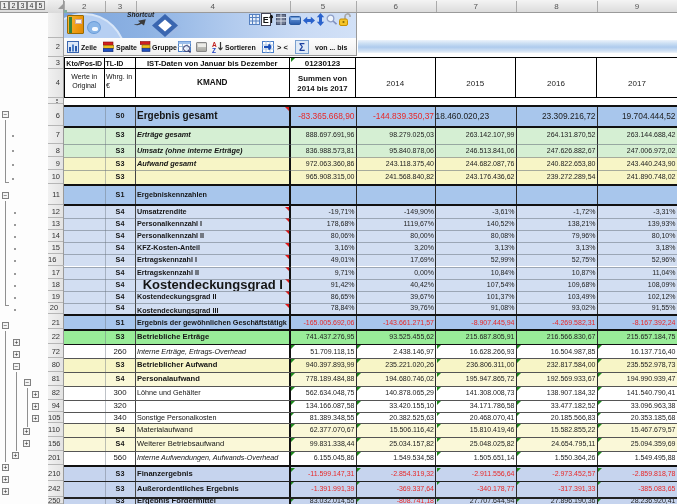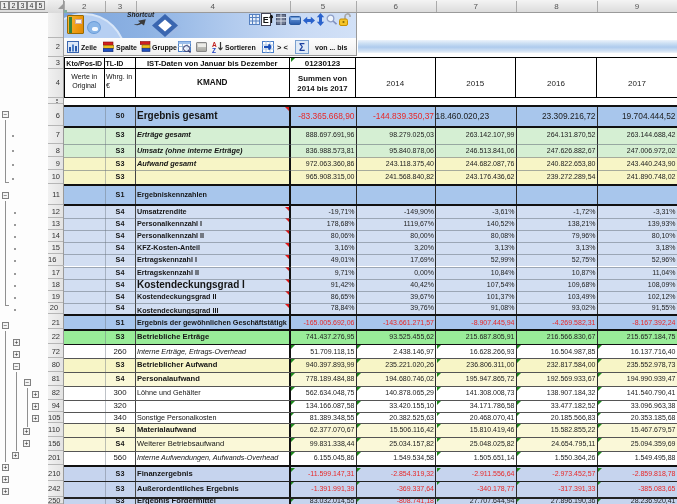--- a/index.html
+++ b/index.html
@@ -265,21 +265,21 @@
 <div class="a" style="left:64px;top:266.5px;width:613px;height:12.199999999999989px;background:#d2def2;"></div>
 <div class="a" style="left:104.5px;top:266.5px;width:31px;height:12.199999999999989px;font-weight:bold;font-size:7.2px;color:#151515;text-align:center;line-height:12.199999999999989px;">S4</div>
 <div class="a" style="left:137px;top:266.5px;width:151.5px;height:12.199999999999989px;font-weight:bold;font-size:7.2px;color:#151515;line-height:12.199999999999989px;white-space:nowrap;overflow:hidden;">Ertragskennzahl II</div>
 <div class="a" style="left:290px;top:266.5px;width:64.5px;height:12.199999999999989px;font-size:7px;color:#222;text-align:right;line-height:12.199999999999989px;">9,71%</div>
 <div class="a" style="left:356px;top:266.5px;width:78.0px;height:12.199999999999989px;font-size:7px;color:#222;text-align:right;line-height:12.199999999999989px;">0,00%</div>
 <div class="a" style="left:435.5px;top:266.5px;width:79.0px;height:12.199999999999989px;font-size:7px;color:#222;text-align:right;line-height:12.199999999999989px;">10,84%</div>
 <div class="a" style="left:516px;top:266.5px;width:79.5px;height:12.199999999999989px;font-size:7px;color:#222;text-align:right;line-height:12.199999999999989px;">10,87%</div>
 <div class="a" style="left:597px;top:266.5px;width:78.5px;height:12.199999999999989px;font-size:7px;color:#222;text-align:right;line-height:12.199999999999989px;">11,04%</div>
 <div class="a" style="left:64px;top:278.7px;width:613px;height:12.199999999999989px;background:#d2def2;"></div>
 <div class="a" style="left:104.5px;top:278.7px;width:31px;height:12.199999999999989px;font-weight:bold;font-size:7.2px;color:#151515;text-align:center;line-height:12.199999999999989px;">S4</div>
-<div class="a" style="left:137px;top:278.7px;width:151.5px;height:12.199999999999989px;font-weight:bold;font-size:10px;color:#151515;line-height:12.199999999999989px;white-space:nowrap;overflow:hidden;">Kostendeckungsgrad I</div>
+<div class="a" style="left:137px;top:278.7px;width:151.5px;height:12.199999999999989px;font-weight:bold;font-size:13px;color:#151515;line-height:12.199999999999989px;white-space:nowrap;overflow:hidden;text-align:center;">Kostendeckungsgrad I</div>
 <div class="a" style="left:290px;top:278.7px;width:64.5px;height:12.199999999999989px;font-size:7px;color:#222;text-align:right;line-height:12.199999999999989px;">91,42%</div>
 <div class="a" style="left:356px;top:278.7px;width:78.0px;height:12.199999999999989px;font-size:7px;color:#222;text-align:right;line-height:12.199999999999989px;">40,42%</div>
 <div class="a" style="left:435.5px;top:278.7px;width:79.0px;height:12.199999999999989px;font-size:7px;color:#222;text-align:right;line-height:12.199999999999989px;">107,54%</div>
 <div class="a" style="left:516px;top:278.7px;width:79.5px;height:12.199999999999989px;font-size:7px;color:#222;text-align:right;line-height:12.199999999999989px;">109,68%</div>
 <div class="a" style="left:597px;top:278.7px;width:78.5px;height:12.199999999999989px;font-size:7px;color:#222;text-align:right;line-height:12.199999999999989px;">108,09%</div>
 <div class="a" style="left:64px;top:290.9px;width:613px;height:12.200000000000045px;background:#d2def2;"></div>
 <div class="a" style="left:104.5px;top:290.9px;width:31px;height:12.200000000000045px;font-weight:bold;font-size:7.2px;color:#151515;text-align:center;line-height:12.200000000000045px;">S4</div>
 <div class="a" style="left:137px;top:290.9px;width:151.5px;height:12.200000000000045px;font-weight:bold;font-size:7.2px;color:#151515;line-height:12.200000000000045px;white-space:nowrap;overflow:hidden;">Kostendeckungsgrad II</div>
 <div class="a" style="left:290px;top:290.9px;width:64.5px;height:12.200000000000045px;font-size:7px;color:#222;text-align:right;line-height:12.200000000000045px;">86,65%</div>
 <div class="a" style="left:356px;top:290.9px;width:78.0px;height:12.200000000000045px;font-size:7px;color:#222;text-align:right;line-height:12.200000000000045px;">39,67%</div>
@@ -352,21 +352,21 @@
 <div class="a" style="left:64px;top:411.5px;width:613px;height:11.5px;background:#ffffff;"></div>
 <div class="a" style="left:104.5px;top:411.5px;width:31px;height:11.5px;font-size:7.8px;color:#151515;text-align:center;line-height:11.5px;">340</div>
 <div class="a" style="left:137px;top:411.5px;width:151.5px;height:11.5px;font-size:7.2px;color:#151515;line-height:11.5px;white-space:nowrap;overflow:hidden;">Sonstige Personalkosten</div>
 <div class="a" style="left:290px;top:411.5px;width:64.5px;height:11.5px;font-size:7px;color:#222;text-align:right;line-height:11.5px;">81.389.348,55</div>
 <div class="a" style="left:356px;top:411.5px;width:78.0px;height:11.5px;font-size:7px;color:#222;text-align:right;line-height:11.5px;">20.382.525,63</div>
 <div class="a" style="left:435.5px;top:411.5px;width:79.0px;height:11.5px;font-size:7px;color:#222;text-align:right;line-height:11.5px;">20.468.070,41</div>
 <div class="a" style="left:516px;top:411.5px;width:79.5px;height:11.5px;font-size:7px;color:#222;text-align:right;line-height:11.5px;">20.185.566,83</div>
 <div class="a" style="left:597px;top:411.5px;width:78.5px;height:11.5px;font-size:7px;color:#222;text-align:right;line-height:11.5px;">20.353.185,68</div>
 <div class="a" style="left:64px;top:423px;width:613px;height:14.199999999999989px;background:#faf8d8;"></div>
 <div class="a" style="left:104.5px;top:423px;width:31px;height:14.199999999999989px;font-weight:bold;font-size:7.2px;color:#151515;text-align:center;line-height:14.199999999999989px;">S4</div>
-<div class="a" style="left:137px;top:423px;width:151.5px;height:14.199999999999989px;font-weight:bold;font-size:7.6px;color:#151515;line-height:14.199999999999989px;white-space:nowrap;overflow:hidden;">Materialaufwand</div>
+<div class="a" style="left:137px;top:423px;width:151.5px;height:14.199999999999989px;font-weight:normal;font-size:7.6px;color:#151515;line-height:14.199999999999989px;white-space:nowrap;overflow:hidden;">Materialaufwand</div>
 <div class="a" style="left:290px;top:423px;width:64.5px;height:14.199999999999989px;font-size:7px;color:#222;text-align:right;line-height:14.199999999999989px;">62.377.070,67</div>
 <div class="a" style="left:356px;top:423px;width:78.0px;height:14.199999999999989px;font-size:7px;color:#222;text-align:right;line-height:14.199999999999989px;">15.506.116,42</div>
 <div class="a" style="left:435.5px;top:423px;width:79.0px;height:14.199999999999989px;font-size:7px;color:#222;text-align:right;line-height:14.199999999999989px;">15.810.419,46</div>
 <div class="a" style="left:516px;top:423px;width:79.5px;height:14.199999999999989px;font-size:7px;color:#222;text-align:right;line-height:14.199999999999989px;">15.582.855,22</div>
 <div class="a" style="left:597px;top:423px;width:78.5px;height:14.199999999999989px;font-size:7px;color:#222;text-align:right;line-height:14.199999999999989px;">15.467.679,57</div>
 <div class="a" style="left:64px;top:437.2px;width:613px;height:14.100000000000023px;background:#faf8d8;"></div>
 <div class="a" style="left:104.5px;top:437.2px;width:31px;height:14.100000000000023px;font-weight:bold;font-size:7.2px;color:#151515;text-align:center;line-height:14.100000000000023px;">S4</div>
 <div class="a" style="left:137px;top:437.2px;width:151.5px;height:14.100000000000023px;font-weight:normal;font-size:7.6px;color:#151515;line-height:14.100000000000023px;white-space:nowrap;overflow:hidden;">Weiterer Betriebsaufwand</div>
 <div class="a" style="left:290px;top:437.2px;width:64.5px;height:14.100000000000023px;font-size:7px;color:#222;text-align:right;line-height:14.100000000000023px;">99.831.338,44</div>
 <div class="a" style="left:356px;top:437.2px;width:78.0px;height:14.100000000000023px;font-size:7px;color:#222;text-align:right;line-height:14.100000000000023px;">25.034.157,82</div>

